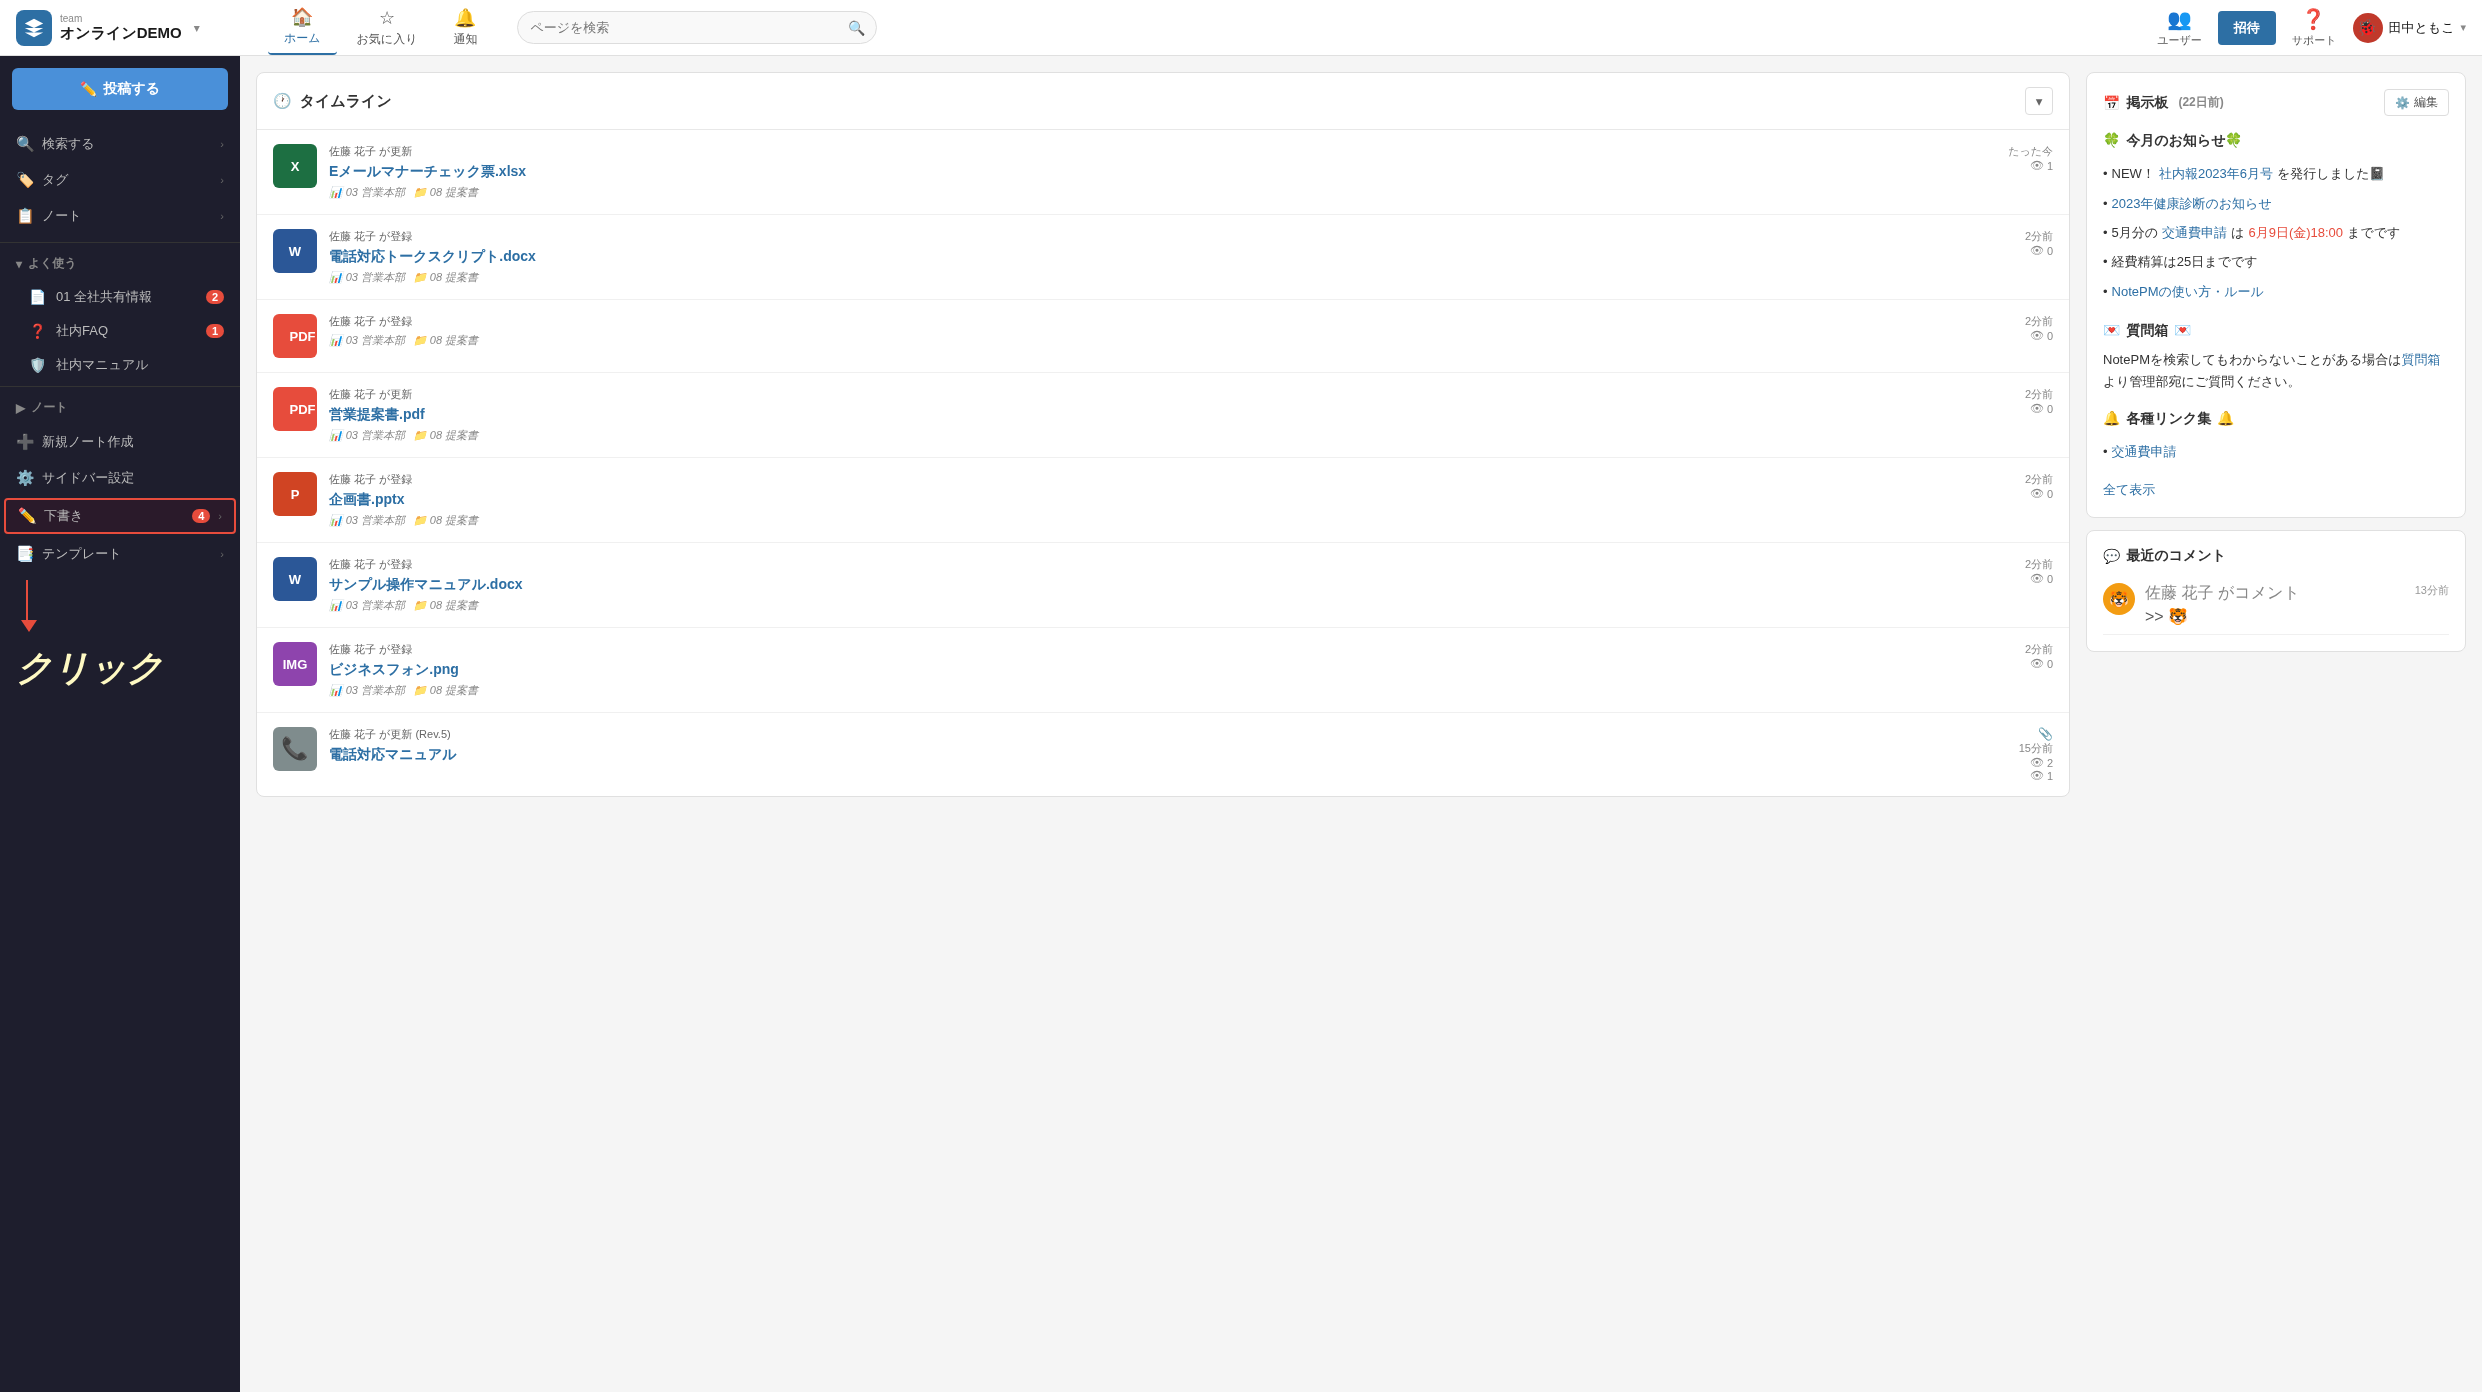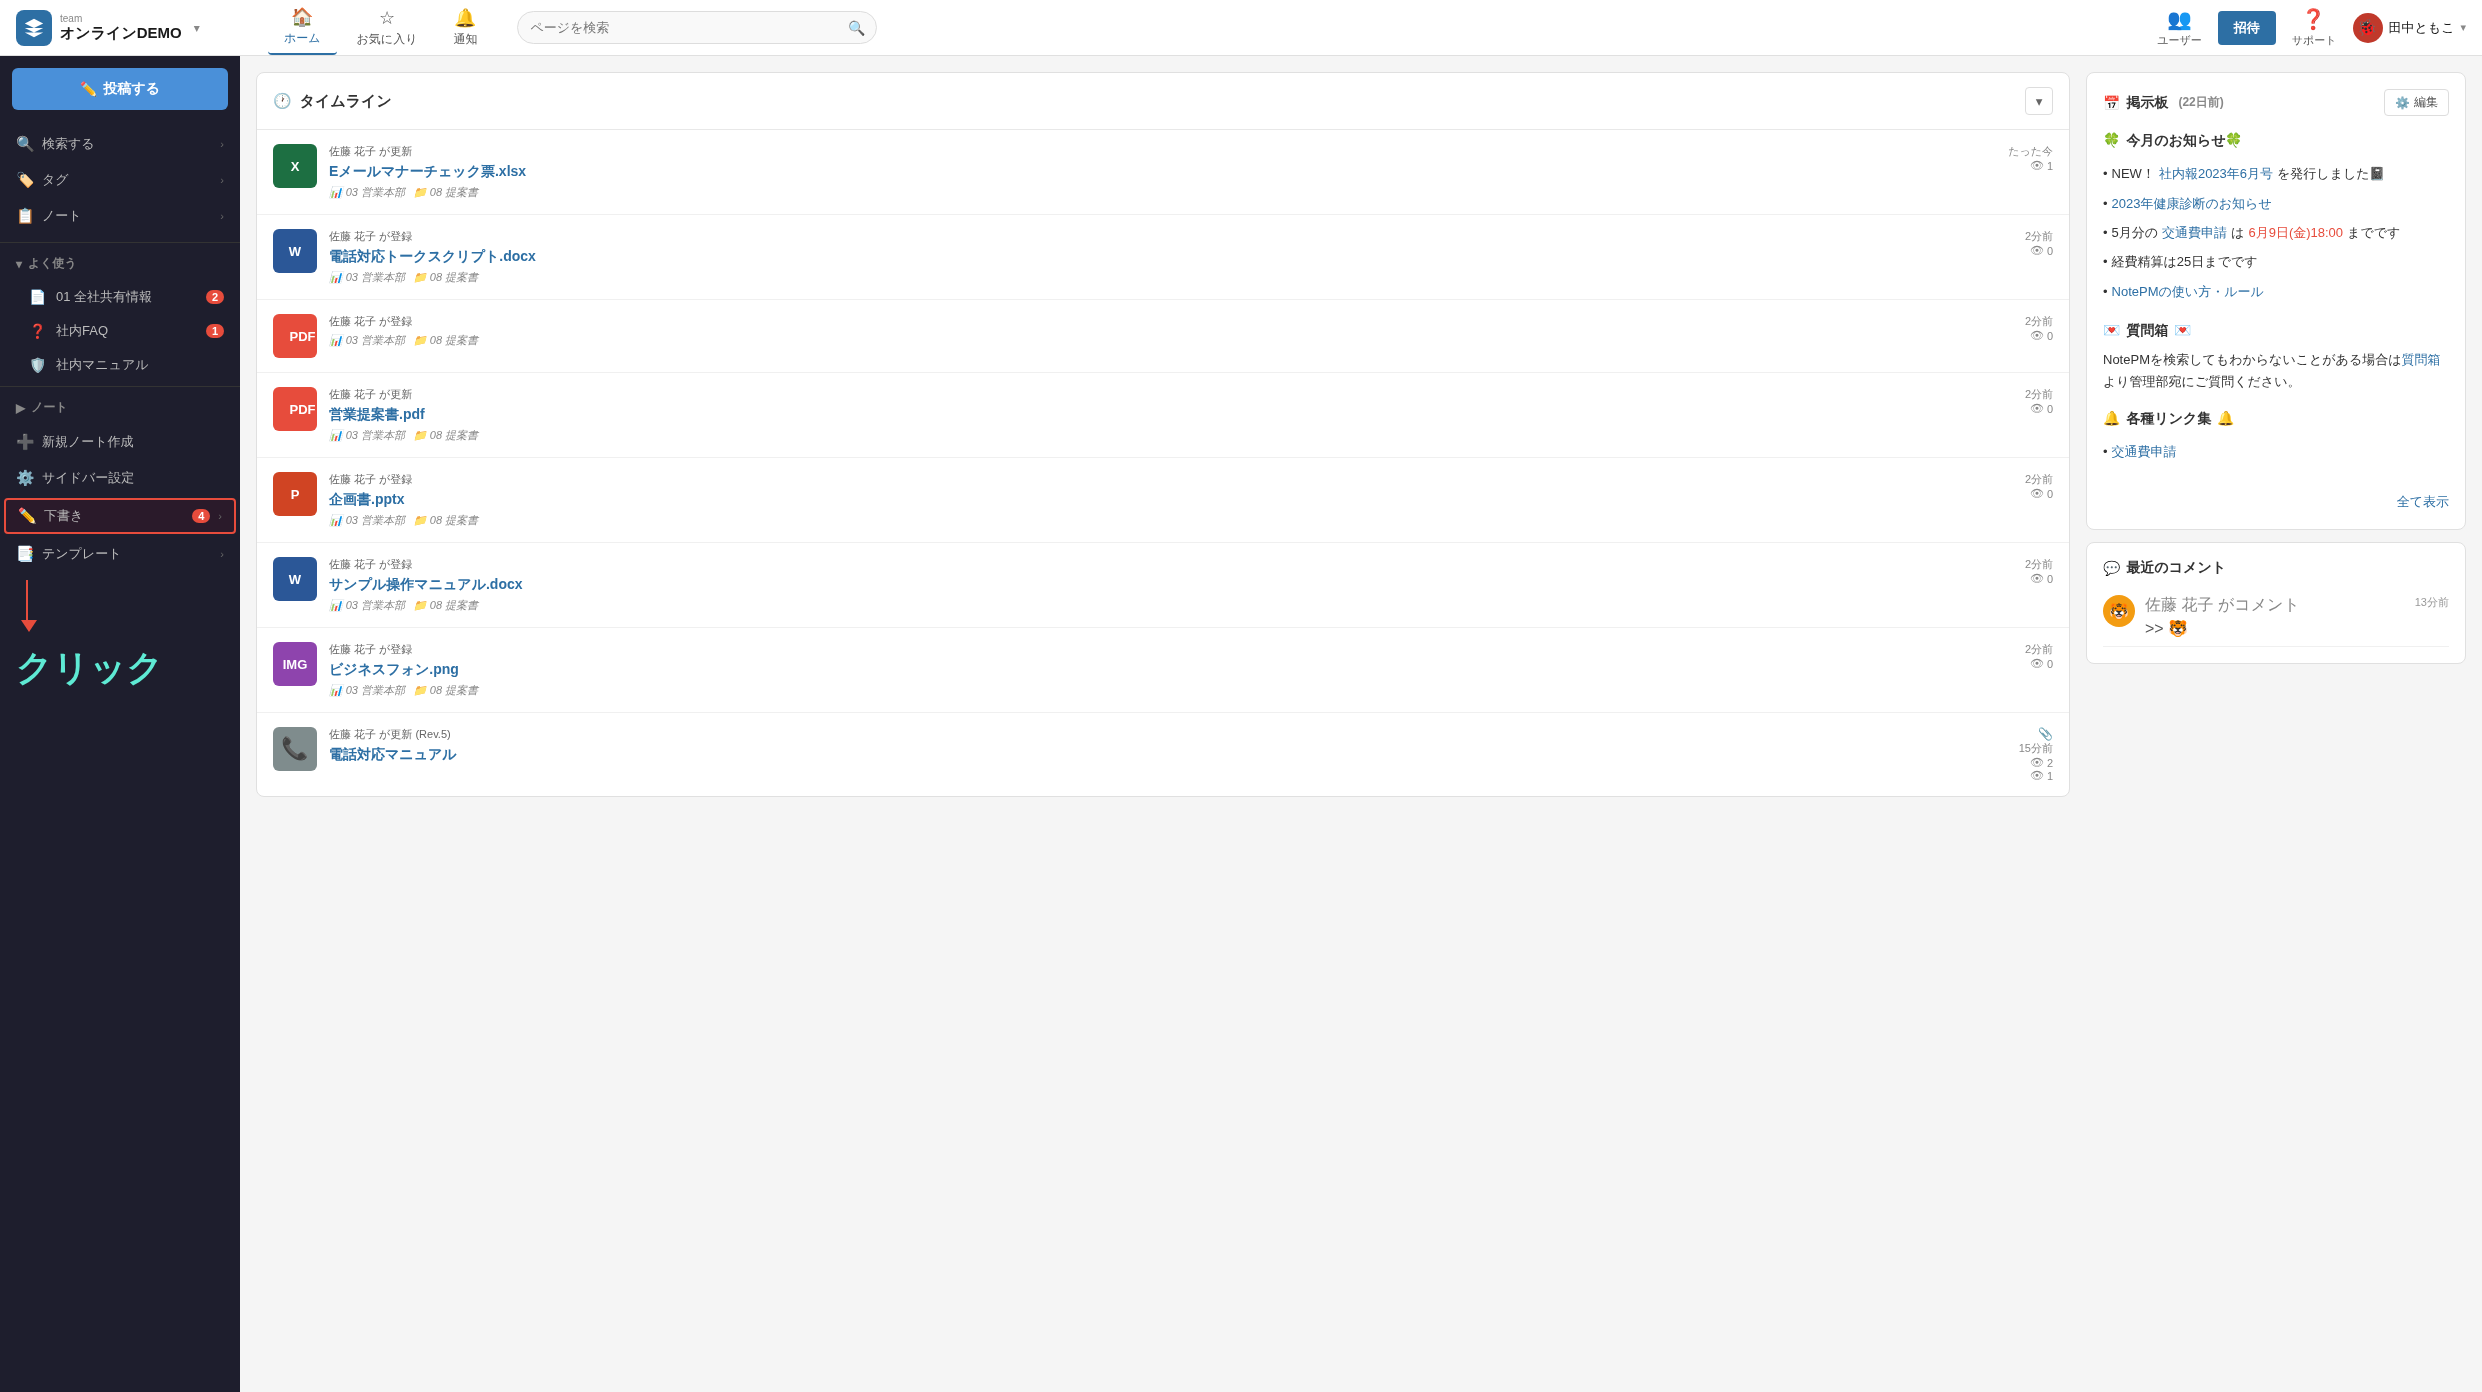--- a/index.html
+++ b/index.html
@@ -78,22 +78,22 @@
       background: #e74c3c; color: white; border-radius: 10px;
       padding: 1px 6px; font-size: 11px; font-weight: bold;
     }
 
     .sidebar-item.highlighted {
       background: #2a1a2a; border: 2px solid #e74c3c; border-radius: 4px; margin: 2px 4px;
       padding: 7px 12px;
     }
 
     .click-label {
-      font-size: 36px; font-weight: bold; color: #5eead4;
-      padding: 12px 16px 8px 16px; font-family: "Hiragino Sans", sans-serif;
+      font-size: 36px; font-weight: bold; color: #fef9c3;
+      padding: 12px 16px 8px 16px; font-family: "Hiragino Sans", sans-serif; font-style: italic;
     }
 
     .sidebar-divider { border: none; border-top: 1px solid #333; margin: 4px 0; }
     .sidebar-resize { width: 8px; background: transparent; cursor: col-resize; position: absolute; right: 0; top: 0; bottom: 0; }
 
     
     .main-content { flex: 1; overflow-y: auto; padding: 16px; display: flex; gap: 16px; }
 
     
     .timeline-panel {
@@ -150,21 +150,21 @@
     .board-content { font-size: 13px; line-height: 1.8; color: #333; }
     .board-content ul { list-style: none; padding-left: 0; }
     .board-content ul li { padding: 3px 0; display: flex; align-items: flex-start; gap: 4px; }
     .board-content ul li::before { content: "•"; color: #333; }
     .board-content a { color: #2d6fa4; text-decoration: none; }
     .board-section-title { display: flex; align-items: center; gap: 6px; font-size: 14px; font-weight: bold; margin: 12px 0 6px 0; }
     .board-text { font-size: 13px; color: #333; line-height: 1.7; }
     .board-link-list { list-style: none; padding: 0; margin: 6px 0; }
     .board-link-list li { padding: 3px 0; display: flex; align-items: center; gap: 6px; }
     .board-link-list li::before { content: "•"; }
-    .board-show-all { text-align: right; margin-top: 24px; }
+    .board-show-all { text-align: left; margin-top: 12px; }
     .board-show-all a { color: #2d6fa4; font-size: 13px; text-decoration: none; }
 
     
     .recent-comments {
       background: #fff; border-radius: 8px; border: 1px solid #e0e0e0; padding: 16px;
     }
     .comments-header { display: flex; align-items: center; gap: 6px; font-size: 14px; font-weight: bold; color: #333; margin-bottom: 10px; }
     .comment-item { display: flex; gap: 10px; padding: 8px 0; border-bottom: 1px solid #f0f0f0; }
     .comment-avatar { width: 32px; height: 32px; border-radius: 50%; background: #f39c12; display: flex; align-items: center; justify-content: center; font-size: 16px; flex-shrink: 0; }
     .comment-body { flex: 1; font-size: 16px; }

